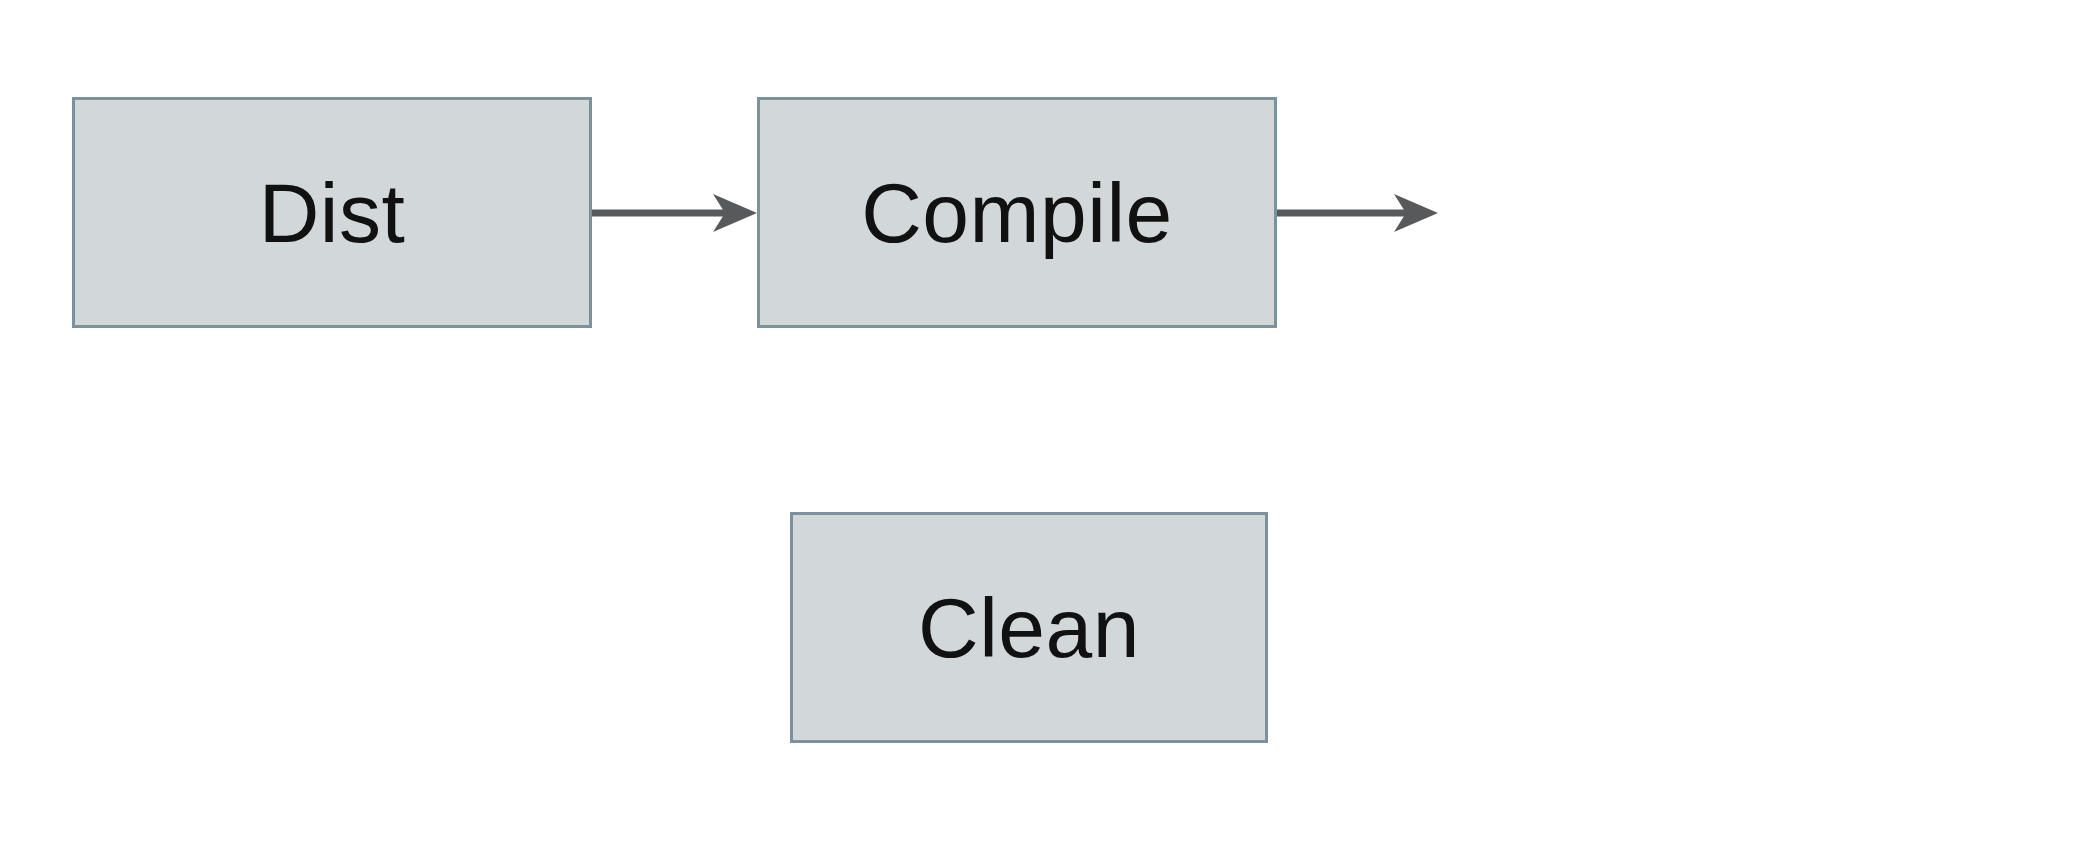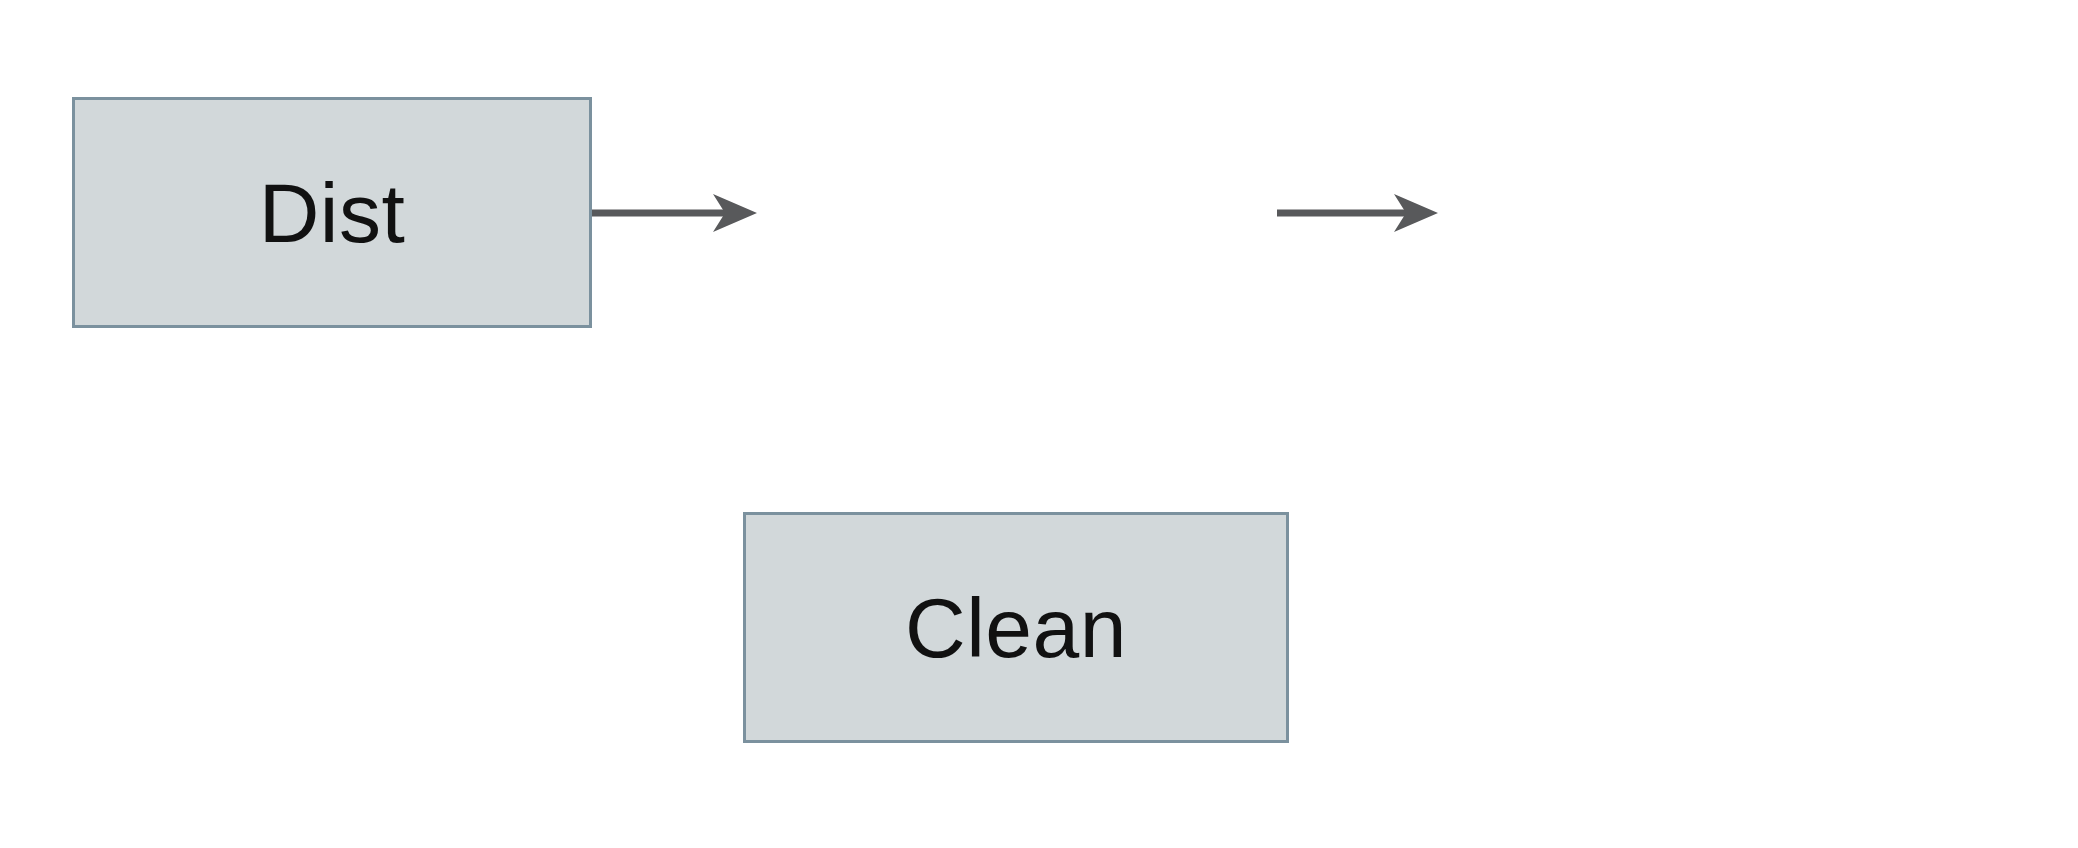--- a/index.html
+++ b/index.html
@@ -36,21 +36,21 @@
     font-size: 84px;
     font-weight: 400;
     letter-spacing: 0.5px;
     color: var(--label-text, #111111);
     line-height: 1;
     user-select: none;
   }
   .node-dist    { left: 72px;   top: 97px;  width: 520px; height: 231px; }
   .node-compile { left: 757px;  top: 97px;  width: 520px; height: 231px; }
   .node-init    { left: 1438px; top: 97px;  width: 520px; height: 231px; }
-  .node-clean   { left: 743px;  top: 512px; width: 546px; height: 231px; text-align: right; }
+  .node-clean   { left: 790px;  top: 512px; width: 478px; height: 231px; text-align: right; }
 </style>
 </head>
 <body>
 
 <div class="canvas">
 
   <svg class="connectors" viewBox="0 0 2078 848" xmlns="http://www.w3.org/2000/svg" aria-hidden="true">
     <g>
       <line x1="592" y1="213" x2="726" y2="213" stroke="var(--arrow, #58595b)" stroke-width="7"></line>
       <polygon points="757,213 713,194 725,213 713,232" fill="var(--arrow, #58595b)"></polygon>
@@ -58,19 +58,22 @@
     <g>
       <line x1="1277" y1="213" x2="1407" y2="213" stroke="var(--arrow, #58595b)" stroke-width="7"></line>
       <polygon points="1438,213 1394,194 1406,213 1394,232" fill="var(--arrow, #58595b)"></polygon>
     </g>
   </svg>
 
   <div class="node node-dist">
     <span class="node-label">Dist</span>
   </div>
 
+  <div class="node node-compile">
+    <span class="node-label">Compile</span>
+  </div>
 
 
   <div class="node node-clean">
     <span class="node-label">Clean</span>
   </div>
 
 </div>
 
 </body></html>

